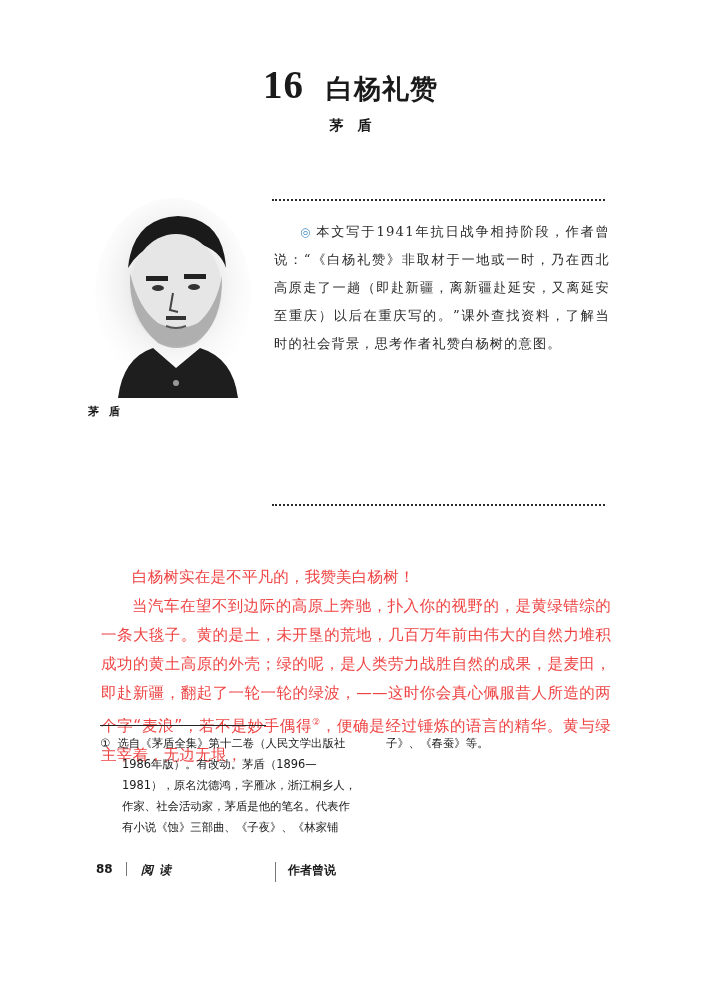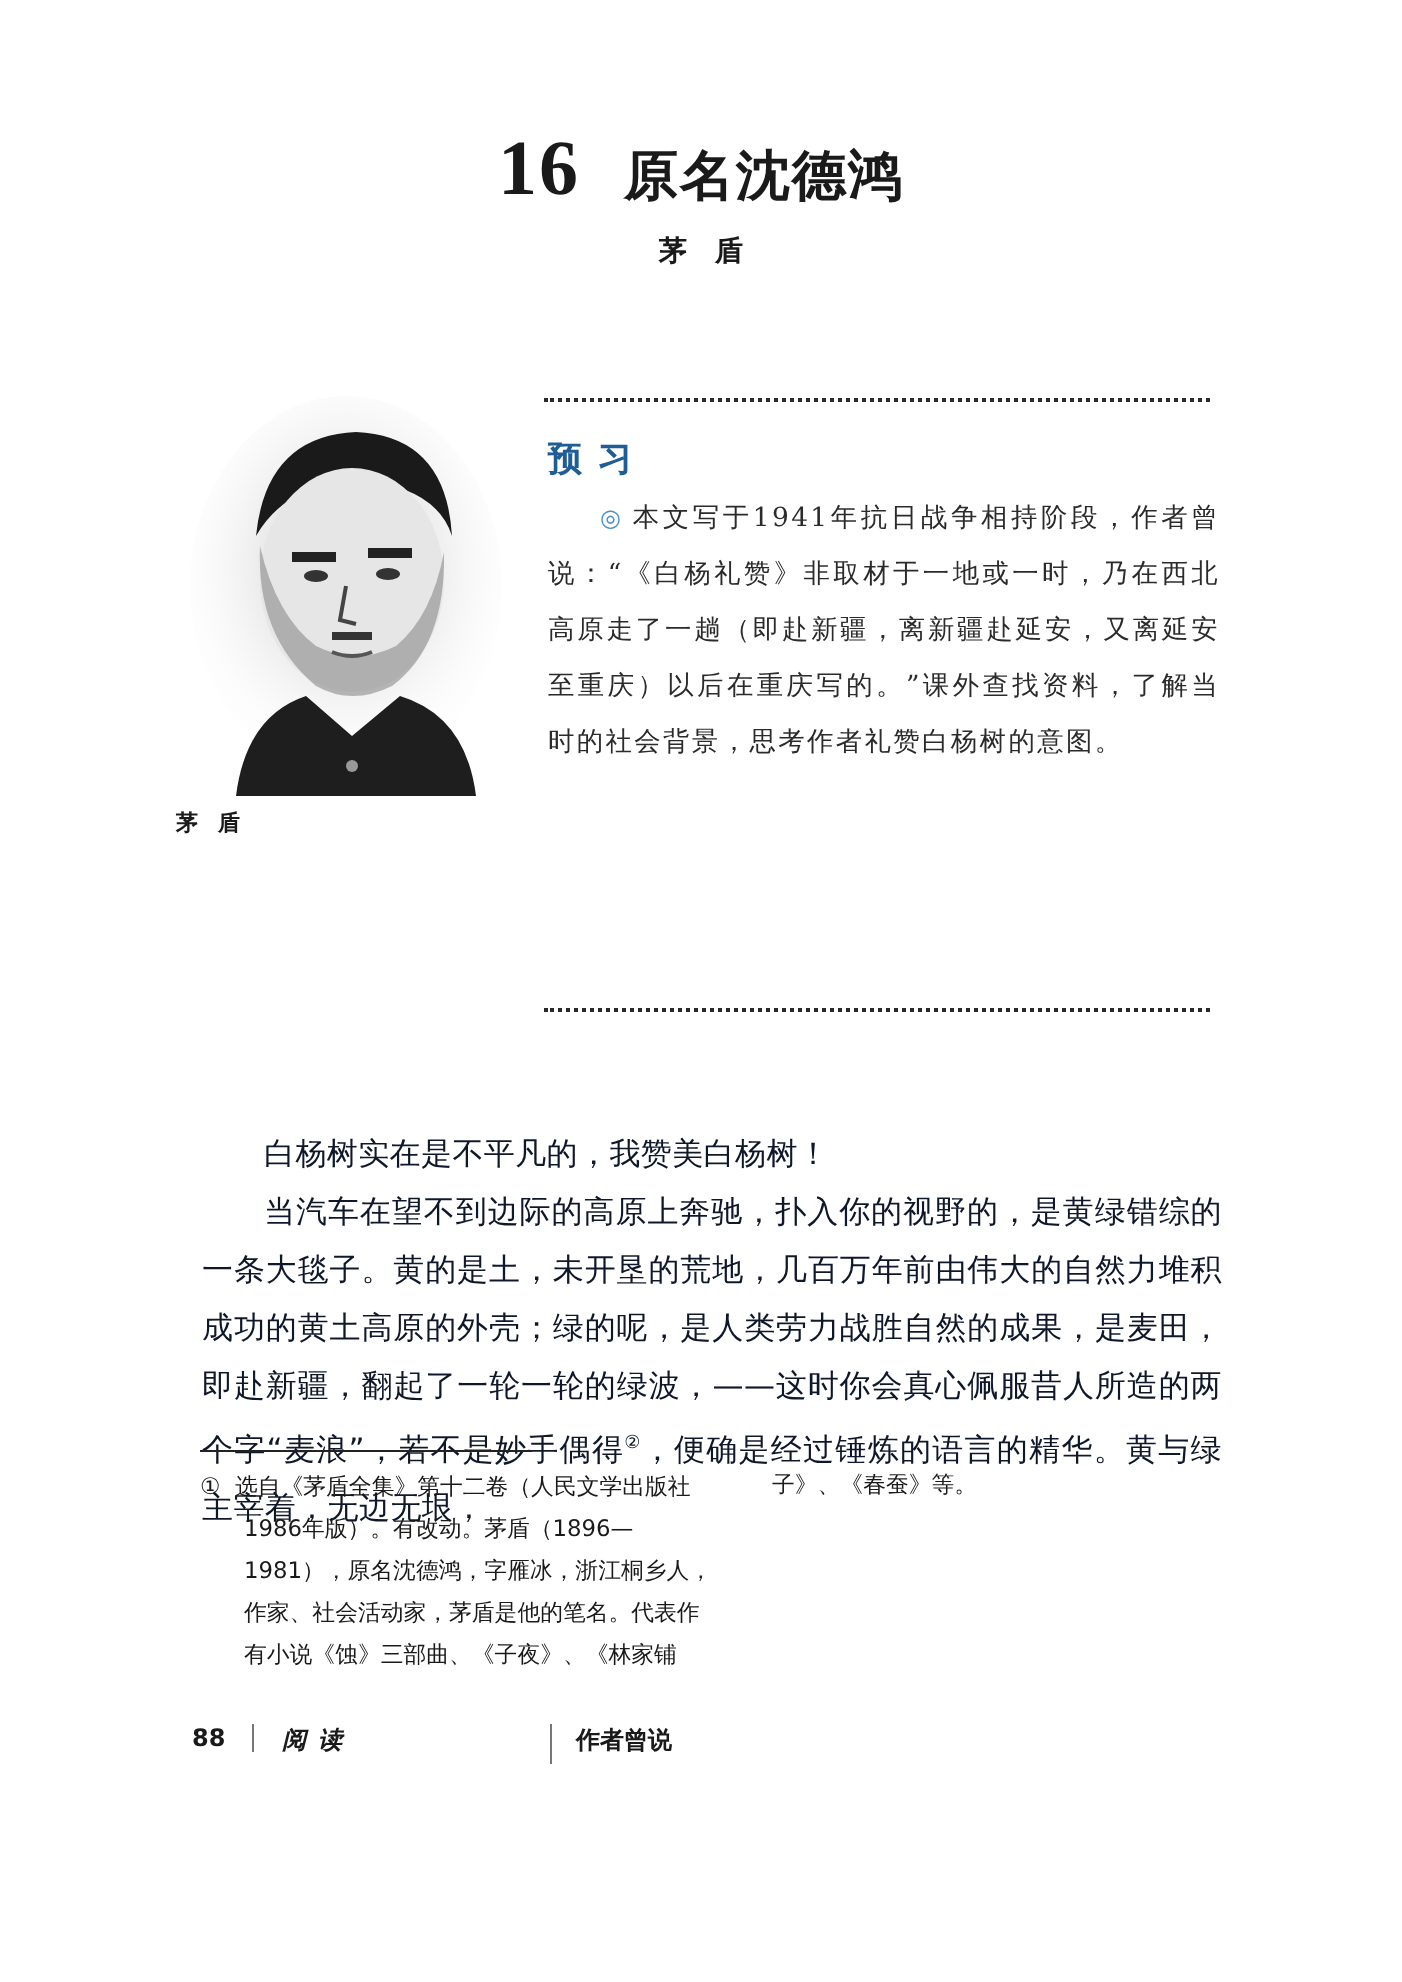--- a/index.html
+++ b/index.html
@@ -10,35 +10,35 @@
     .title .num { font-family: "Liberation Serif", serif; font-size: 39px; margin-right: 22px; }
     .author { left: 0; width: 701px; top: 117px; text-align: center; font-size: 14px; font-weight: bold; letter-spacing: 14px; padding-left: 14px; box-sizing: border-box; }
     .dots { left: 272px; width: 333px; height: 0; border-top: 2px dotted #2a2a2a; }
     .preview { left: 274px; top: 218px; width: 336px; }
     .preview-title { font-size: 17px; font-weight: bold; color: #1f5d96; letter-spacing: 8px; margin-bottom: 4px; }
     .preview p { margin: 0; font-size: 13.2px; line-height: 28px; text-indent: 26px; color: #2b2b2b; letter-spacing: 1.2px; text-align: justify; }
     .preview .mark { color: #4a90c8; font-size: 12px; margin-right: 4px; }
     .portrait { left: 88px; top: 198px; width: 165px; height: 200px; }
     .portrait-caption { left: 88px; top: 404px; font-size: 11px; font-weight: bold; letter-spacing: 10px; }
     .body-text { left: 101px; top: 563px; width: 510px; font-family: "DejaVu Sans", "Liberation Sans", sans-serif; }
-    .body-text p { margin: 0; font-size: 15.5px; line-height: 29px; text-indent: 31px; text-align: justify; letter-spacing: 0.2px; color: #0f172a; }
+    .body-text p { margin: 0; font-size: 15.5px; line-height: 29px; text-indent: 31px; text-align: justify; letter-spacing: 0.2px; color: #ef4444; }
     sup { font-size: 9px; }
     .fn-rule { left: 100px; top: 725px; width: 166px; height: 0; border-top: 1.5px solid #222; }
     .fn-col { top: 733px; width: 250px; font-family: "DejaVu Sans", sans-serif; font-size: 11.4px; line-height: 21px; color: #1a1a1a; }
     .fn-col p { margin: 0; }
     .fn-item { padding-left: 22px; text-indent: -22px; }
     .fn-cont { padding-left: 22px; font-family: Liberation Serif, serif; }
     .footer { top: 862px; font-family: "DejaVu Sans", sans-serif; font-size: 12px; font-weight: bold; }
     .vbar { width: 0; border-left: 1px solid #777; }
   </style>
 </head>
 <body>
 
 <div class="abs title">
-  <span class="num">16</span><span>原名沈德鸿</span>
+  <span class="num">16</span><span>白杨礼赞</span>
 </div>
 <div class="abs author">茅盾</div>
 
 <div class="abs portrait">
   <svg width="165" height="200" viewBox="0 0 165 200">
     <defs>
       <radialGradient id="wash" cx="50%" cy="45%" r="60%">
         <stop offset="0%" stop-color="#bdbdbd"></stop>
         <stop offset="100%" stop-color="#ffffff" stop-opacity="0"></stop>
       </radialGradient>
@@ -55,21 +55,20 @@
     <rect x="78" y="118" width="20" height="4" fill="#333"></rect>
     <path d="M78 128 Q88 132 98 128" stroke="#555" stroke-width="2" fill="none"></path>
     <path d="M30 200 Q35 160 65 150 L88 170 L112 150 Q145 160 150 200Z" fill="#1e1e1e"></path>
     <circle cx="88" cy="185" r="3" fill="#999"></circle>
   </svg>
 </div>
 <div class="abs portrait-caption">茅盾</div>
 
 <div class="abs dots" style="top:199px;"></div>
 <div class="abs preview">
-  <div class="preview-title">预习</div>
   <p><span class="mark">◎</span><span>本文写于1941年抗日战争相持阶段，作者曾说：“《白杨礼赞》非取材于一地或一时，乃在西北高原走了一趟（即赴新疆，离新疆赴延安，又离延安至重庆）以后在重庆写的。”课外查找资料，了解当时的社会背景，思考作者礼赞白杨树的意图。</span></p>
 </div>
 <div class="abs dots" style="top:504px;"></div>
 
 <div class="abs body-text">
   <p>白杨树实在是不平凡的，我赞美白杨树！</p>
   <p><span>当汽车在望不到边际的高原上奔驰，扑入你的视野的，是黄绿错综的一条大毯子。黄的是土，未开垦的荒地，几百万年前由伟大的自然力堆积成功的黄土高原的外壳；绿的呢，是人类劳力战胜自然的成果，是麦田，即赴新疆，翻起了一轮一轮的绿波，——这时你会真心佩服昔人所造的两个字“麦浪”，若不是妙手偶得</span><sup>②</sup><span>，便确是经过锤炼的语言的精华。黄与绿主宰着，无边无垠，</span></p>
 </div>
 
 <div class="abs fn-rule"></div>

